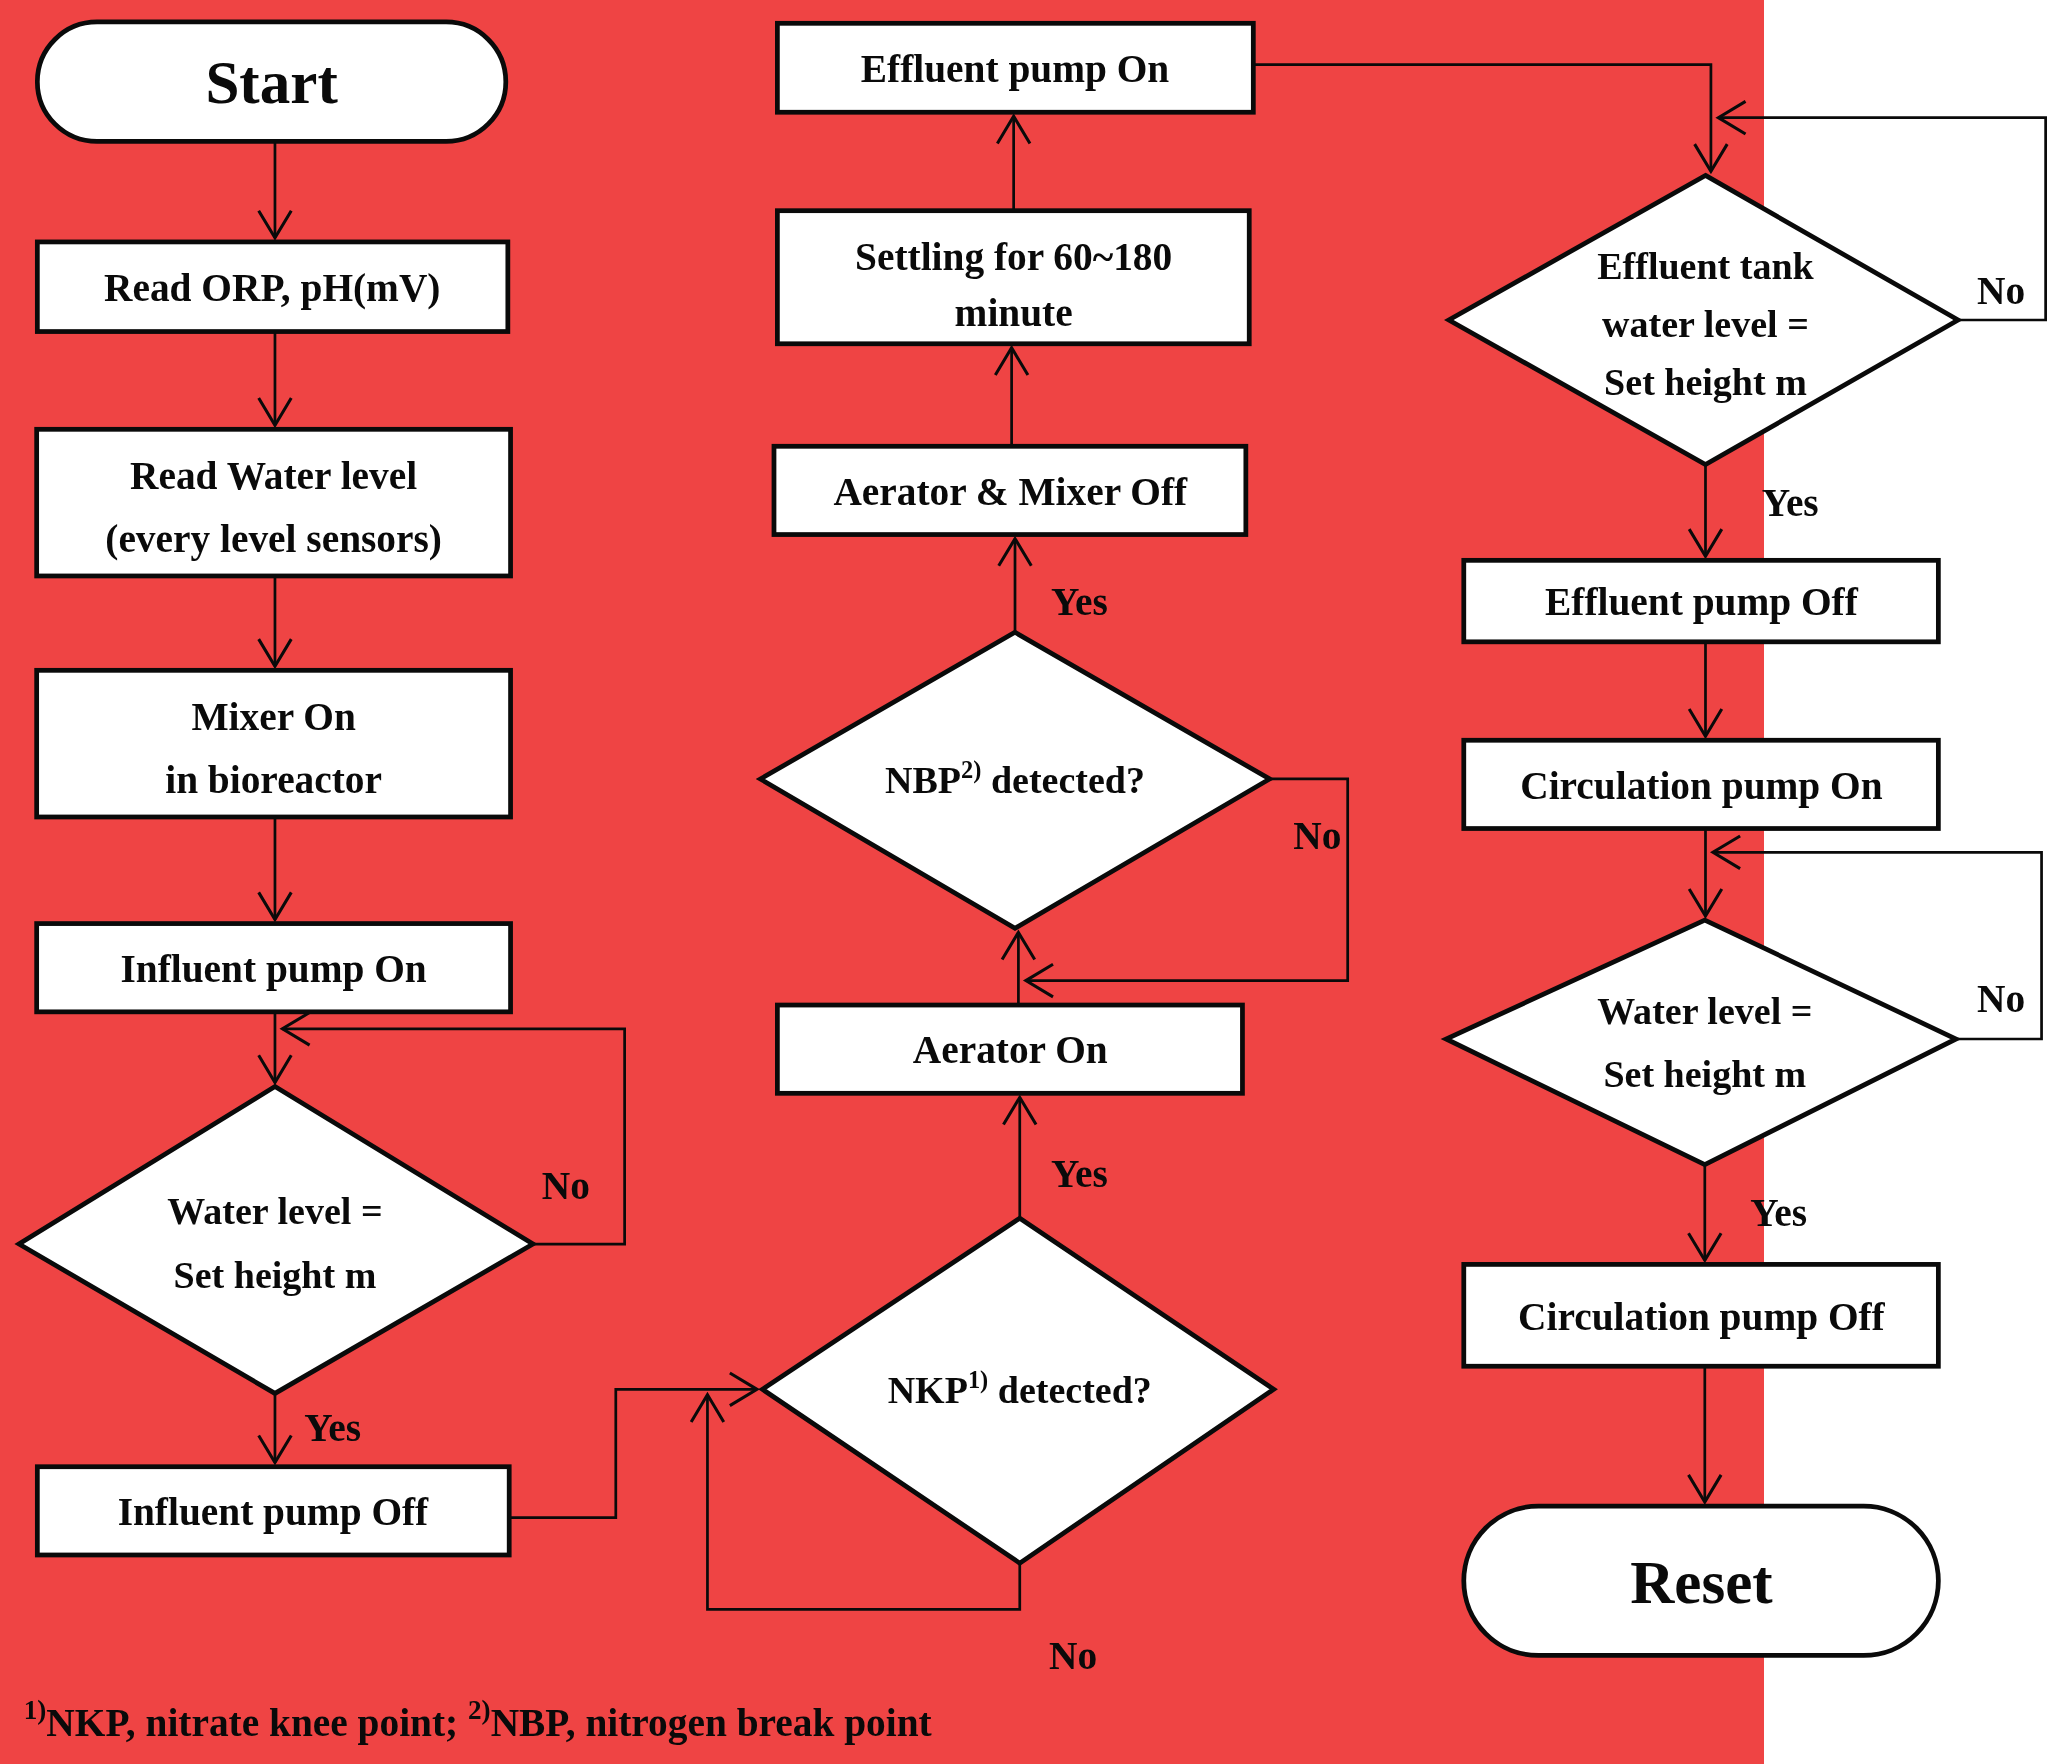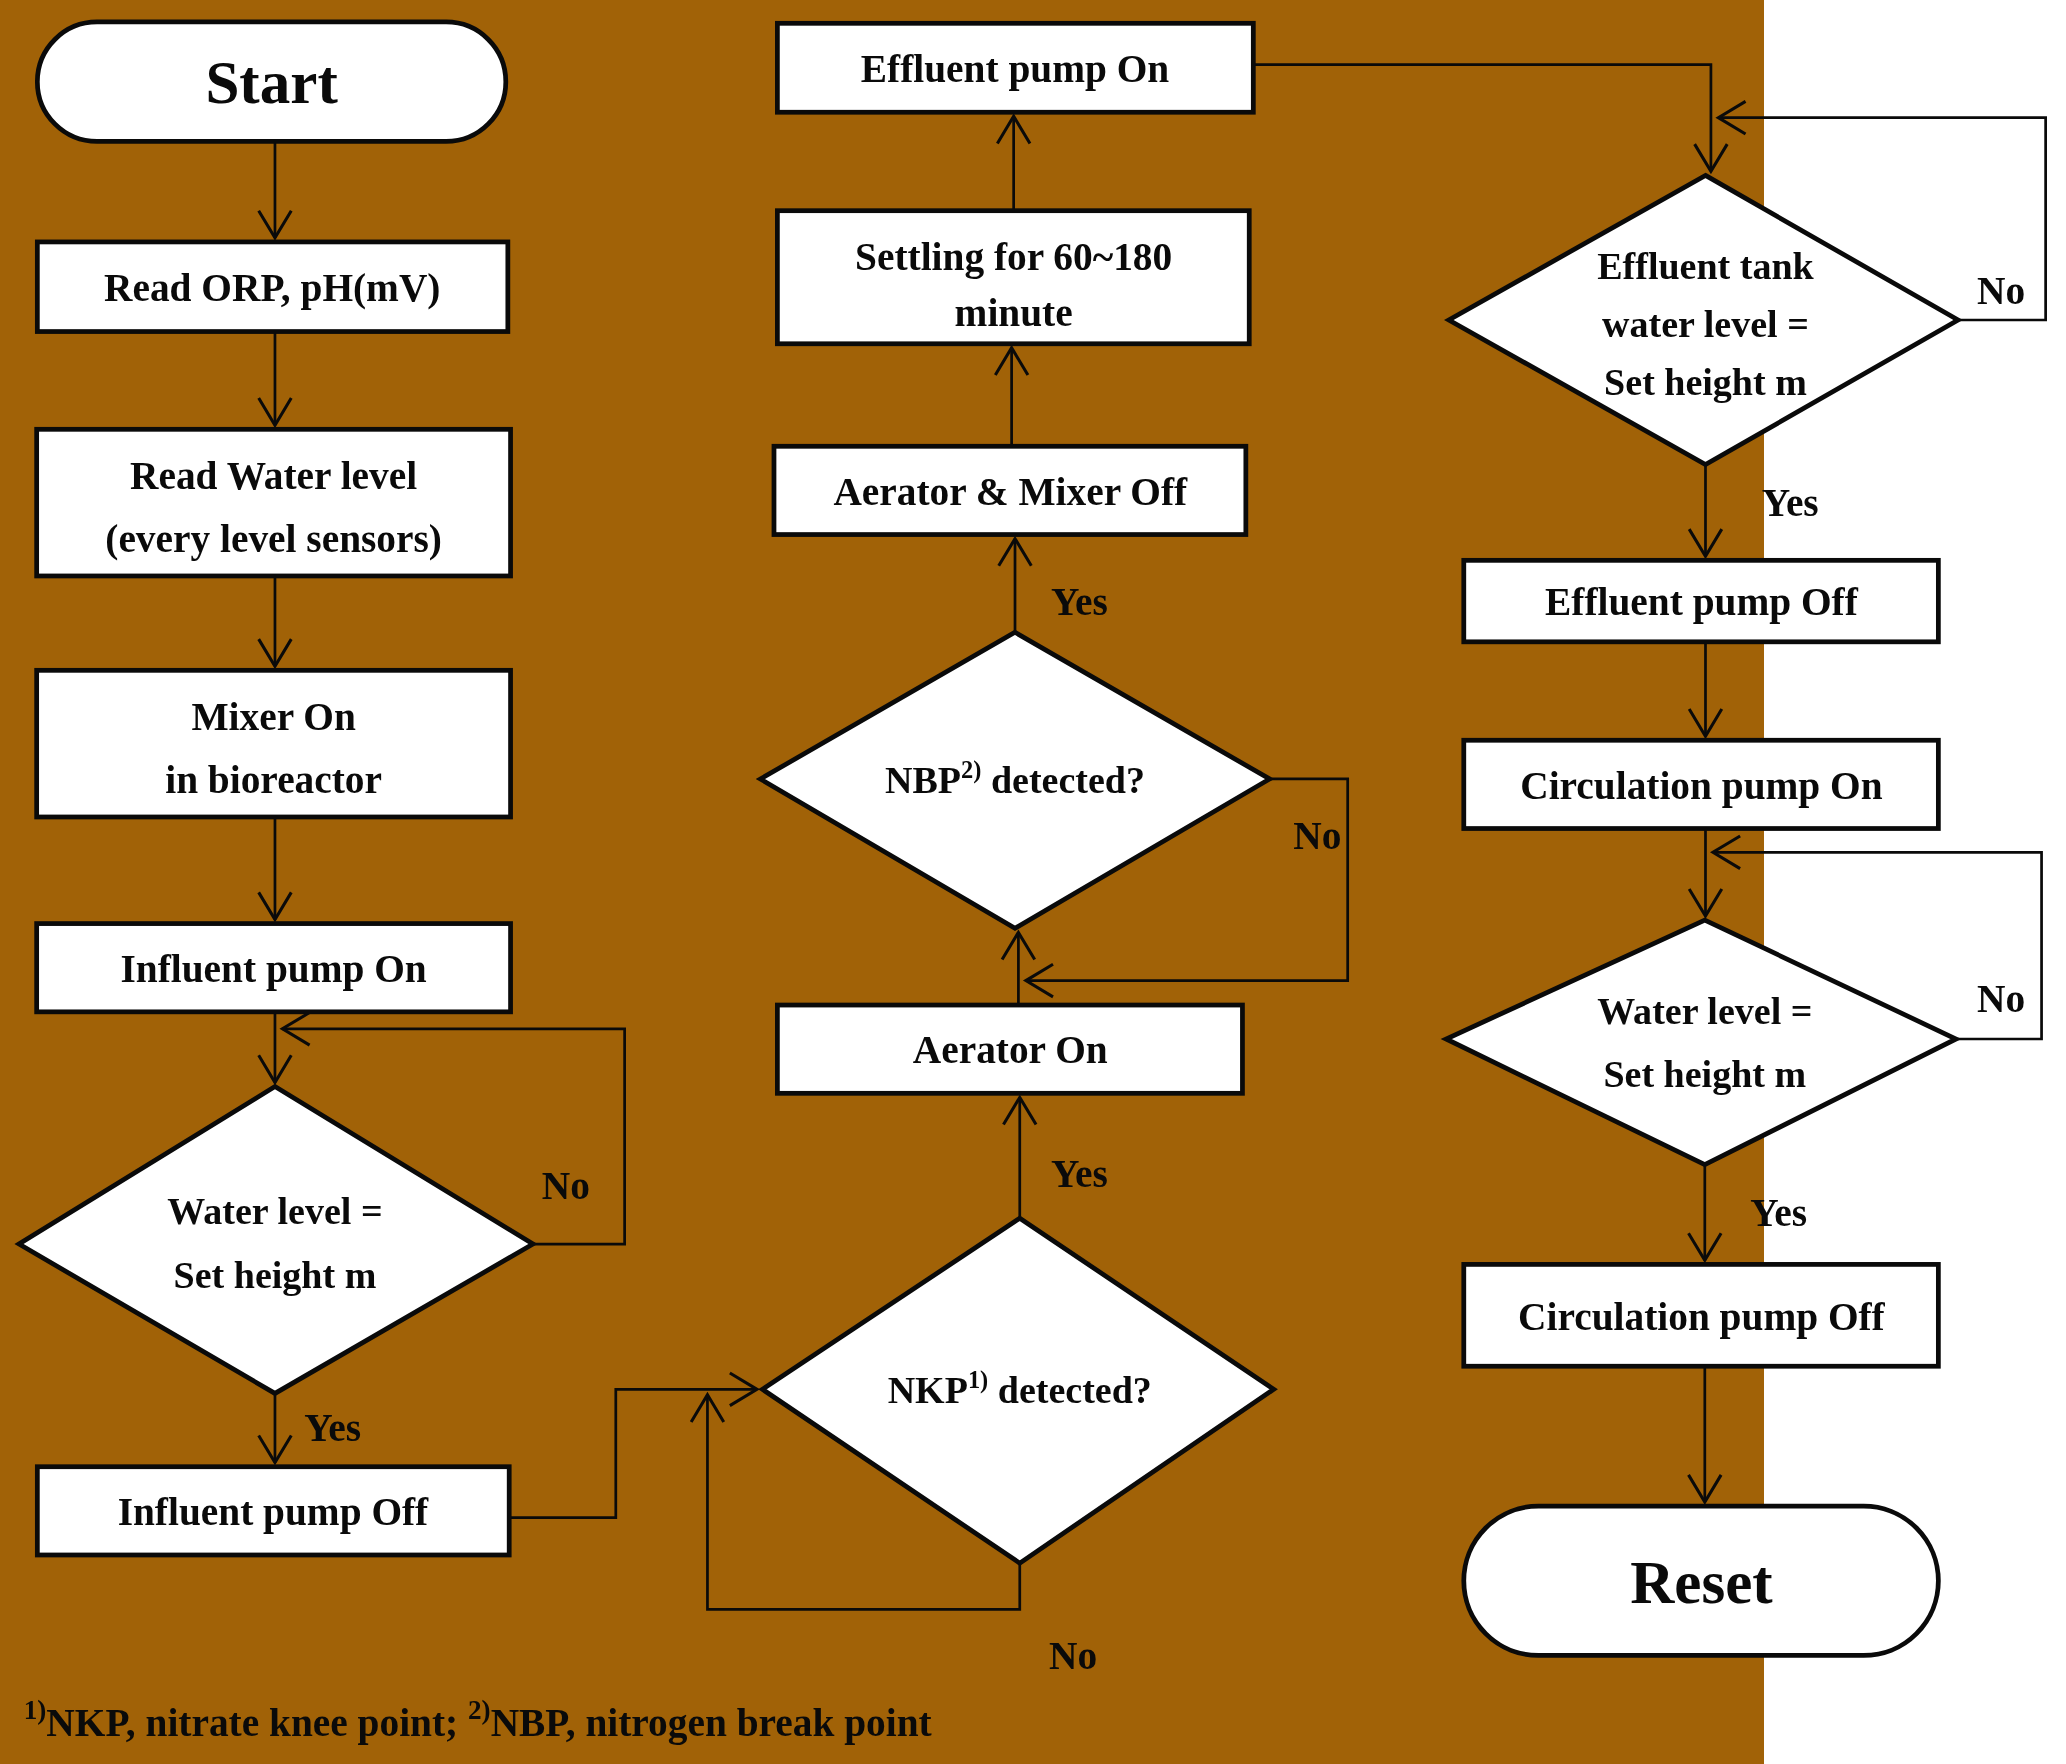--- a/index.html
+++ b/index.html
@@ -1,19 +1,19 @@
 <!DOCTYPE html>
 <html style="font-size:11px"><head>
 <meta charset="utf-8">
 <style>
   html,body{margin:0;padding:0;background:#ffffff;}
   .page{
     position:relative;
     width:1764px;height:1765px;
-    background:#a16207;
+    background:#ef4444;
     font-family:"Liberation Serif","DejaVu Serif",serif;
   }
   svg{display:block;}
   .shape{fill:#ffffff;stroke:#0a0a0a;stroke-width:7;}
   .edge{fill:none;stroke:#0a0a0a;stroke-width:4;}
   .lbl{fill:#0a0a0a;font-weight:bold;font-size:58px;text-anchor:middle;}
   .lbl-diamond{fill:#0a0a0a;font-weight:bold;font-size:56px;text-anchor:middle;}
   .lbl-terminator{fill:#0a0a0a;font-weight:bold;font-size:90px;text-anchor:middle;}
   .lbl-branch{fill:#0a0a0a;font-weight:bold;font-size:58px;text-anchor:start;}
   .sup{font-size:36px;}

